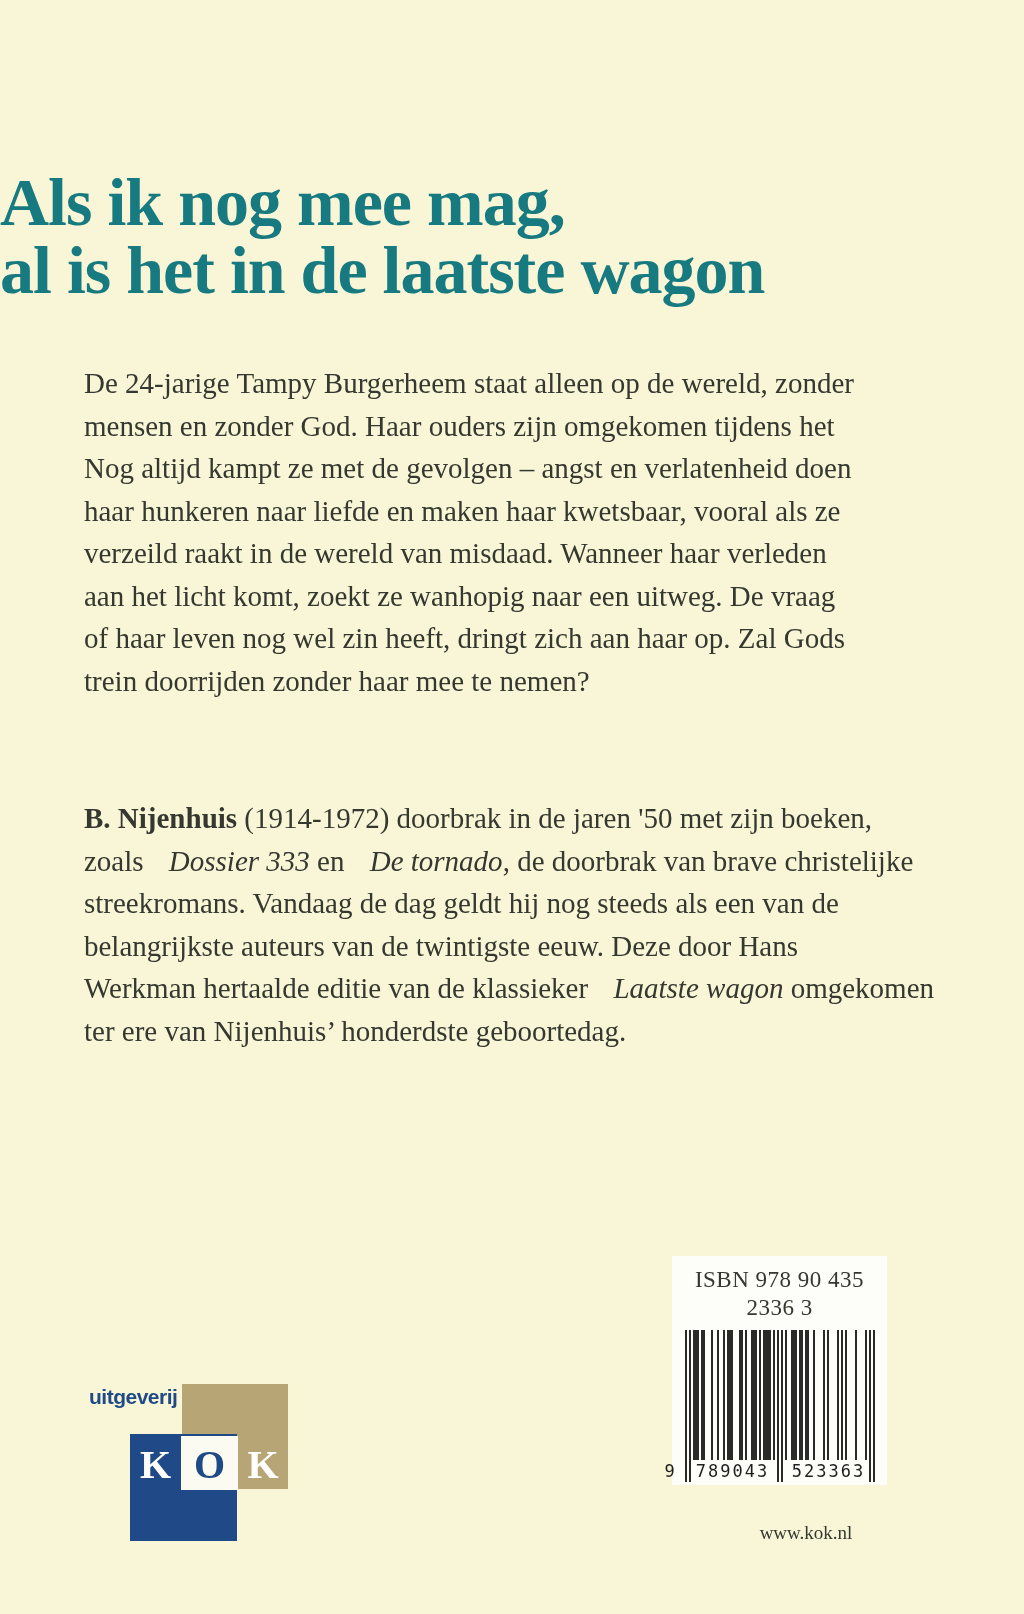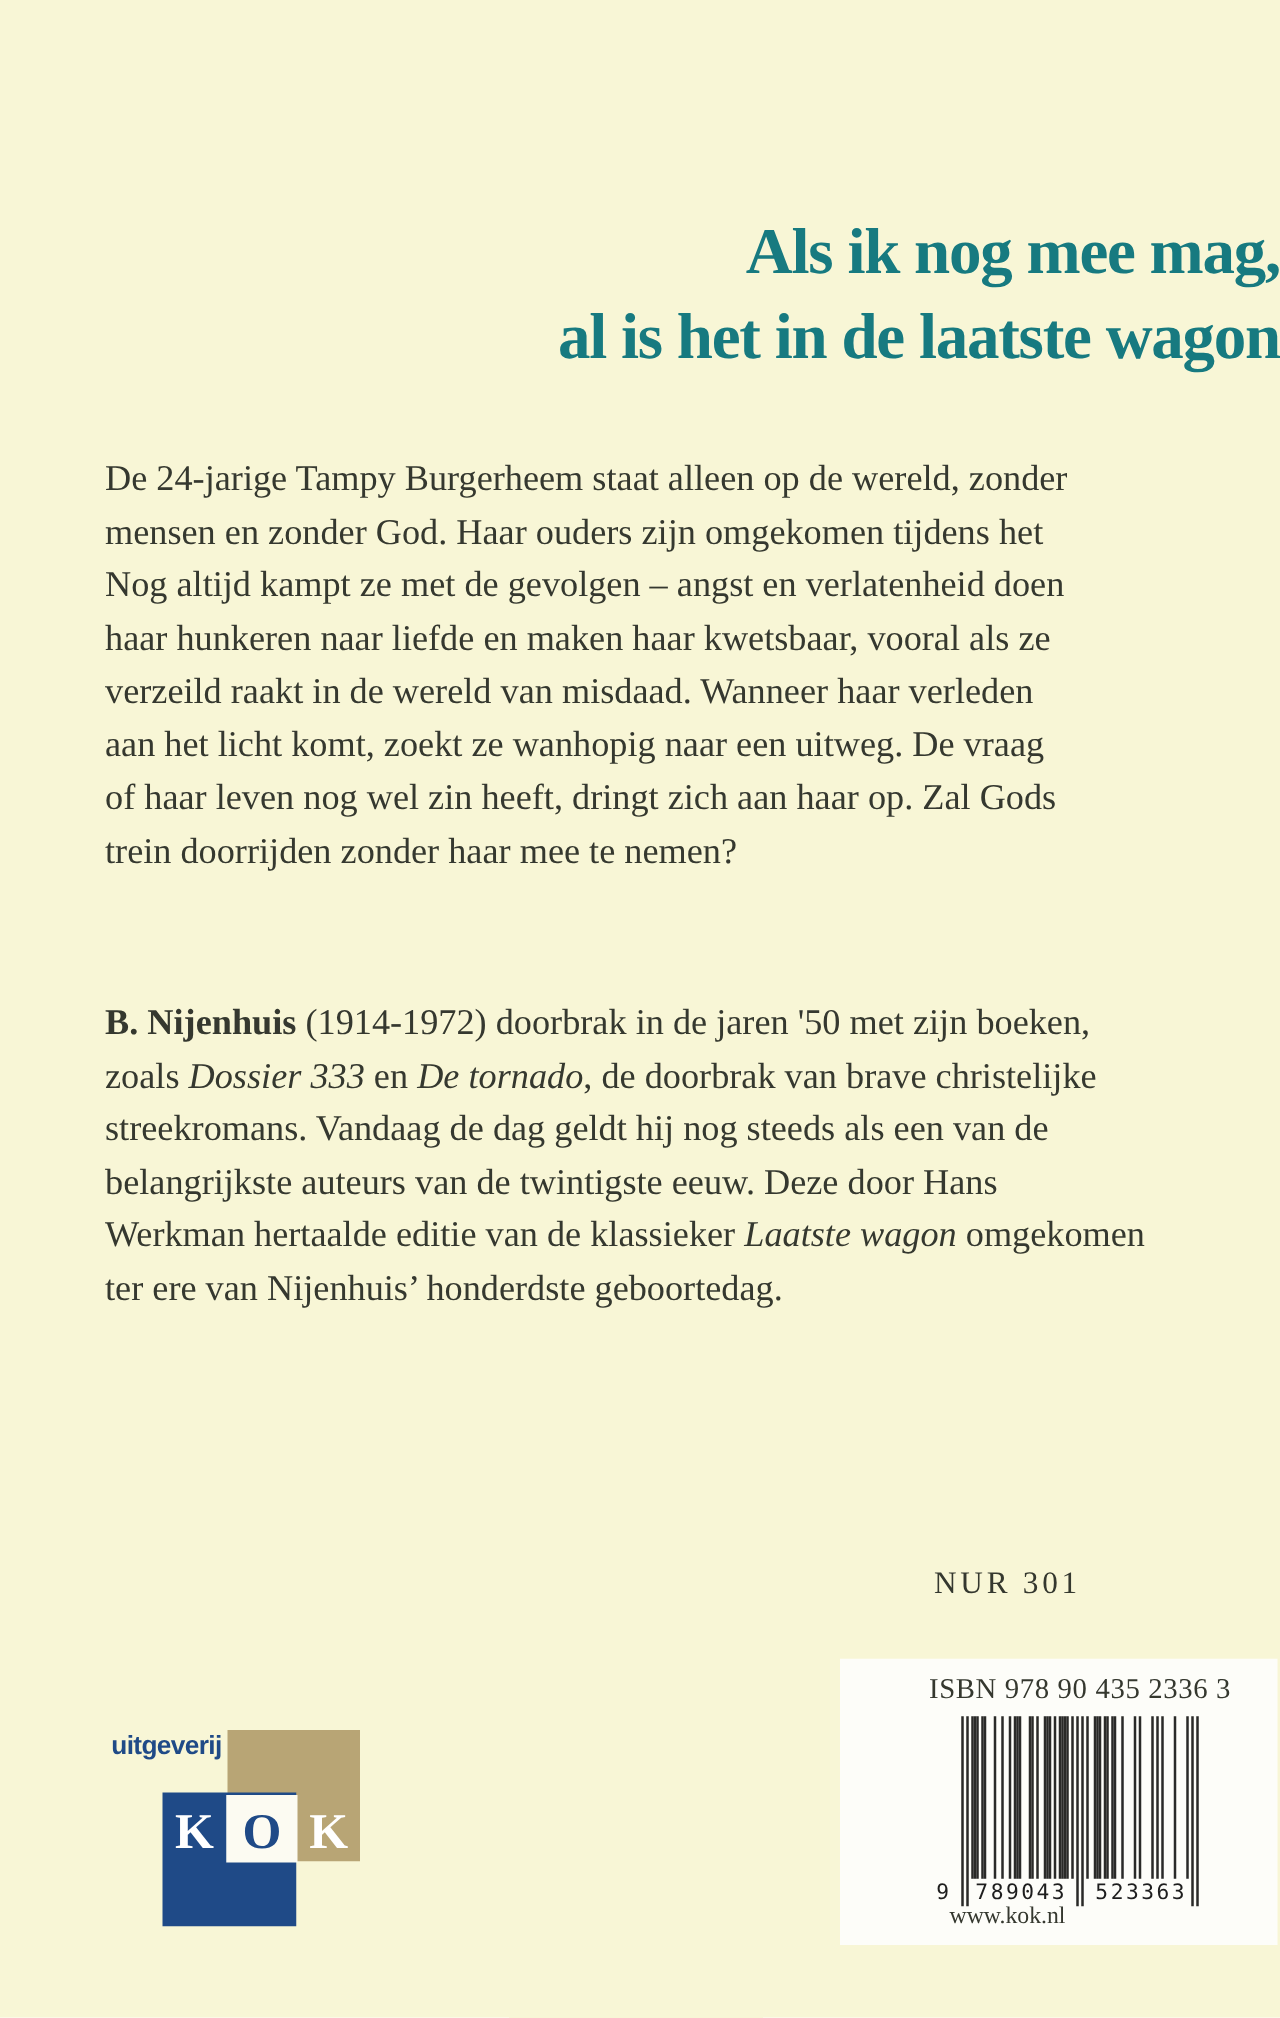--- a/index.html
+++ b/index.html
@@ -2,35 +2,35 @@
 <html style="--bg: #f8f6d6; --title: #177a80; --text: #35382f; --blue: #1f4a87; --tan: #b8a575; --panel: #fdfdf9; --bar: #2a2a28;"><head>
 <meta charset="utf-8">
 <style>
   :root{
     --bg:#f8f6d6; --title:#177a80; --text:#35382f;
     --blue:#1f4a87; --tan:#b8a575; --panel:#fdfdf9; --bar:#2a2a28;
   }
   html,body{margin:0;padding:0;}
   .page{position:relative;width:1024px;height:1614px;background:var(--bg);
         font-family:"Liberation Serif",serif;overflow:hidden;}
-  .title{position:absolute;top:168px;left:0;width:100%;text-align:right;
-         color:var(--title);font-weight:bold;font-size:52px;line-height:68px;
+  .title{position:absolute;top:168px;left:0;width:100%;text-align:left;
+         color:var(--title);font-weight:bold;font-size:68px;line-height:68px;
          letter-spacing:-1px;}
   .synopsis{position:absolute;left:84px;top:362px;width:880px;
             font-size:29px;line-height:42.5px;color:var(--text);}
   .synopsis div{white-space:nowrap;}
   .bio{position:absolute;left:84px;top:797px;width:880px;
        font-size:29px;line-height:42.5px;color:var(--text);}
   .bio div{white-space:nowrap;}
   .seg-bold{font-weight:bold;}
-  .seg-italic{font-style:italic;}
+  .seg-italic{font-style:italic;margin-left:18px;}
   .nur{position:absolute;top:1253px;left:672px;width:268px;text-align:center;
        font-size:25px;letter-spacing:3px;color:var(--text);}
-  .barcode-box{position:absolute;left:672px;top:1327px;width:316px;height:229px;
-               background:var(--panel);padding-left:34px;}
+  .barcode-box{position:absolute;left:672px;top:1256px;width:215px;height:229px;
+               background:var(--panel);}
   .isbn{text-align:center;font-size:23px;line-height:28px;margin-top:10px;
         color:var(--text);letter-spacing:0.5px;}
   .barcode-wrap{position:relative;width:190px;margin:8px auto 0;height:152px;}
   .bars{display:flex;align-items:flex-start;height:152px;}
   .bar{flex:none;width:2px;height:130px;}
   .bar.on{background:var(--bar);}
   .bar.tall{height:152px;}
   .digits{position:absolute;top:131px;left:-20px;width:212px;display:flex;
           font-family:"DejaVu Sans Mono",monospace;font-size:17px;color:#1e1e1e;}
   .d-lead{width:20px;text-align:left;}

